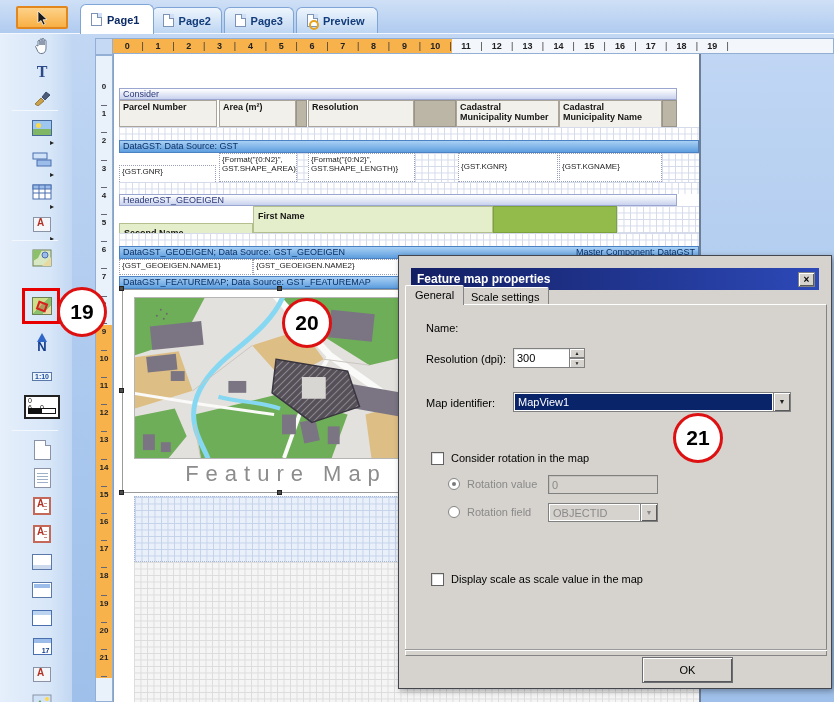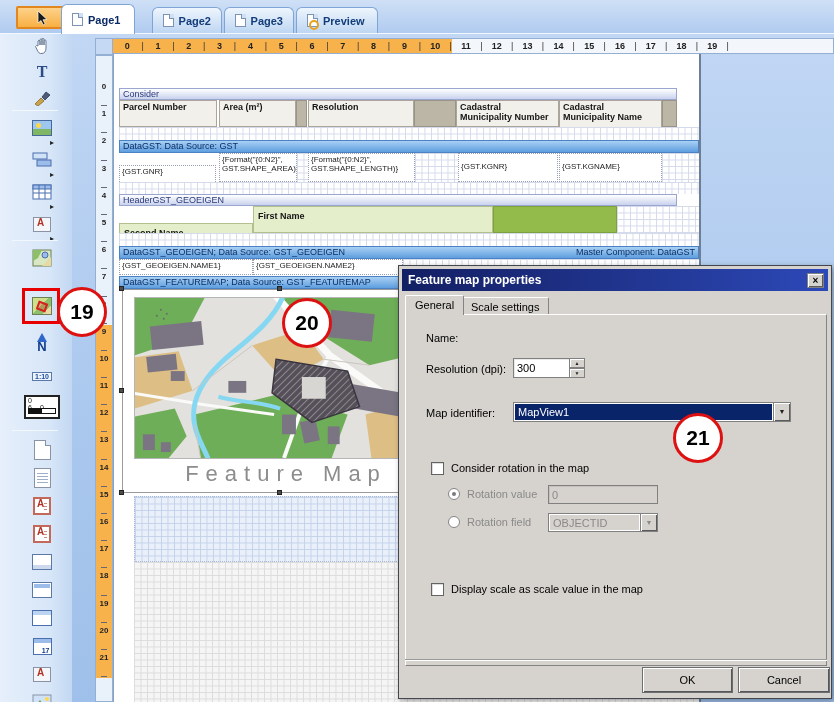--- a/index.html
+++ b/index.html
@@ -121,21 +121,21 @@
        background-image:linear-gradient(#c3d2ea 1px,transparent 1px),linear-gradient(90deg,#c3d2ea 1px,transparent 1px);
        background-size:6.5px 6.5px; border:1px dotted #a9b8d4; }
   #graygrid { position:absolute; left:20px; top:508px; width:565px; height:140px;
        background-color:#f5f5f5;
        background-image:linear-gradient(#dcdcdc 1px,transparent 1px),linear-gradient(90deg,#dcdcdc 1px,transparent 1px);
        background-size:6.5px 6.5px; }
 
   
   #dialog { position:absolute; left:398px; top:255px; width:434px; height:434px;
             background:#d6d3ce; border:1px solid #43464c; box-shadow:2px 2px 6px rgba(0,0,0,.35);
-            padding:3px; z-index:50; font-size:11px; color:#000;margin-top:10px; }
+            padding:12px; z-index:50; font-size:11px; color:#000; }
   #dlgtitle { height:22px; background:linear-gradient(90deg,#131f63,#2d49b8);
             color:#fff; font-weight:bold; font-size:12px; display:flex; align-items:center;
             padding:0 4px 0 6px; }
   #dlgtitle .grow { flex:1; }
   .xbtn { width:17px; height:15px; background:#d6d3ce; border:1px solid #808080;
           box-shadow:inset 1px 1px 0 #fff, inset -1px -1px 0 #5a5a5a;
           color:#000; font-size:10px; font-weight:bold; line-height:13px; text-align:center; }
   .dlgtab { position:absolute; background:#d6d3ce; border:1px solid #848484; border-bottom:none;
             border-top-color:#fff; border-left-color:#fff; border-radius:2px 2px 0 0;
             padding:3px 9px 2px; font-size:11px; }
@@ -178,21 +178,21 @@
 <body>
 
 <div id="app">
 
   <div id="topbar">
     <div class="seltool">
       <svg width="16" height="16" viewBox="0 0 16 16">
         <path d="M4,1 L4,13 L7,10.5 L9.2,15 L11.2,14 L9,9.8 L13,9.5 Z" fill="#1a1a1a" stroke="#fff" stroke-width="0.7"></path>
       </svg>
     </div>
-    <div class="tab active" style="left:61px;width:74px;">
+    <div class="tab active" style="left:80px;width:74px;">
       <span class="pageico"></span>
       <span class="tlabel">Page1</span>
     </div>
     <div class="tab" style="left:152px;width:70px;">
       <span class="pageico"></span>
       <span class="tlabel">Page2</span>
     </div>
     <div class="tab" style="left:224px;width:70px;">
       <span class="pageico"></span>
       <span class="tlabel">Page3</span>
@@ -633,20 +633,19 @@
     <span class="combo disabled" style="left:149px;top:247px;width:110px;height:19px">
       <span class="val">OBJECTID</span>
       <span class="arrowbtn">▼</span>
     </span>
 
     <span class="cbox" style="left:32px;top:317px"></span>
     <span class="dlbl" style="left:52px;top:317px">Display scale as scale value in the map</span>
 
     <div id="groove"></div>
     <div class="dbtn" style="left:243px;top:401px;width:91px">OK</div>
-    <div class="dbtn" style="left:339px;top:401px;width:92px">Cancel</div>
   </div>
 
   <div class="callout" style="left:57px;top:287px">19</div>
   <div class="callout" style="left:282px;top:298px">20</div>
   <div class="callout" style="left:673px;top:413px">21</div>
 
 </div>
 
 </body></html>

